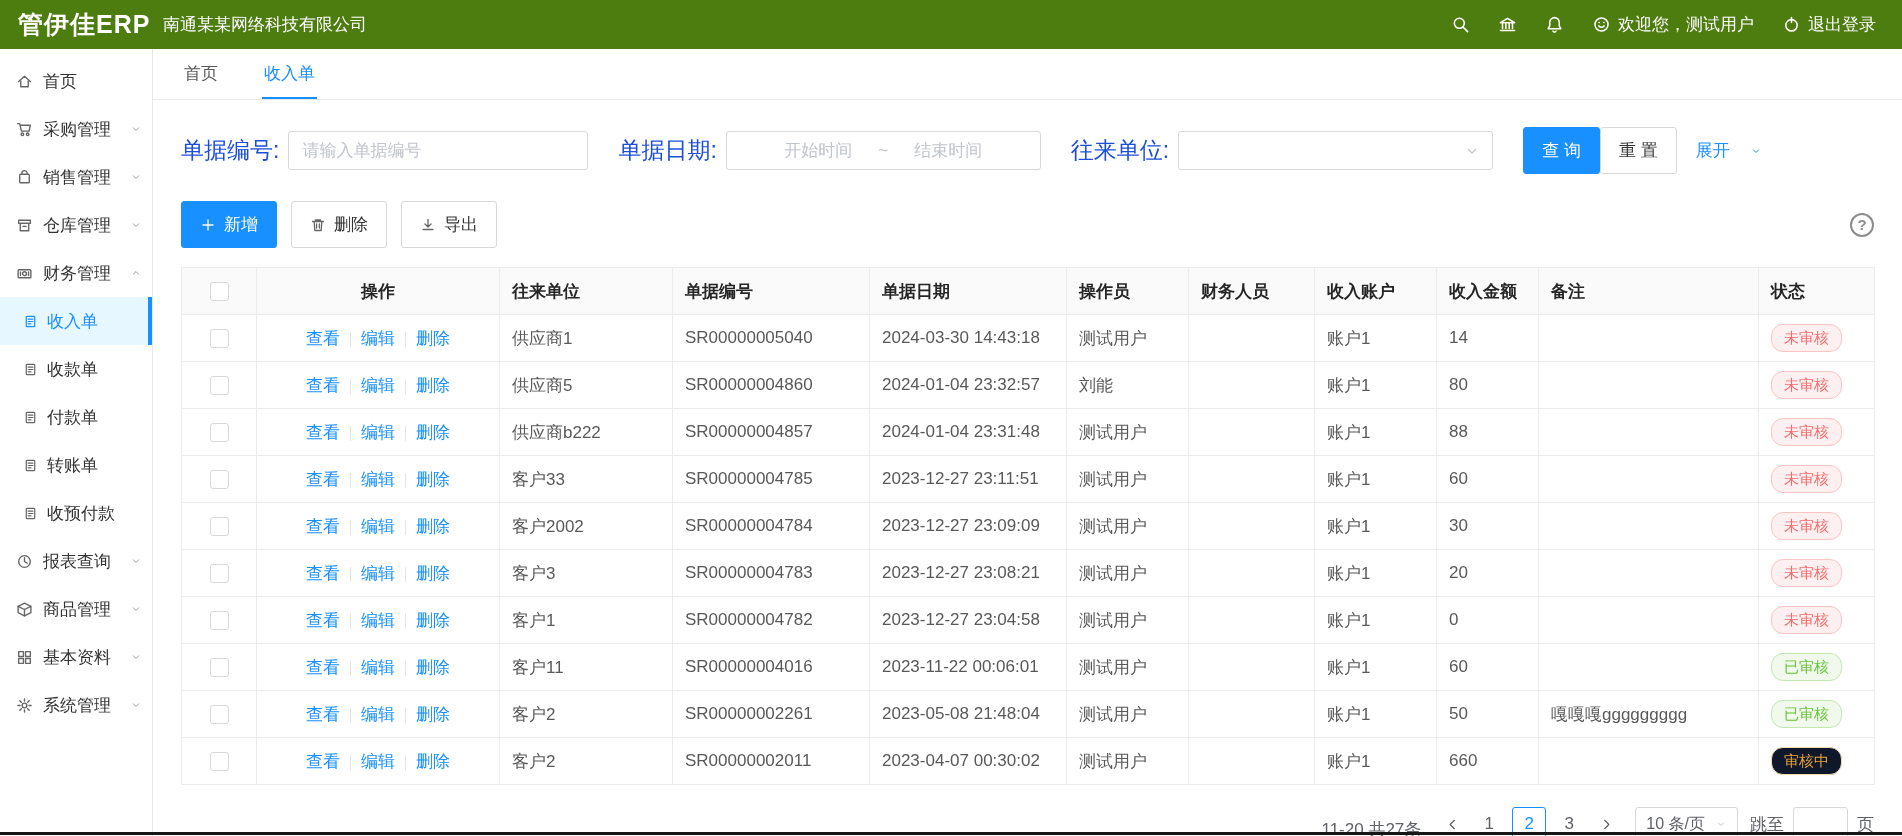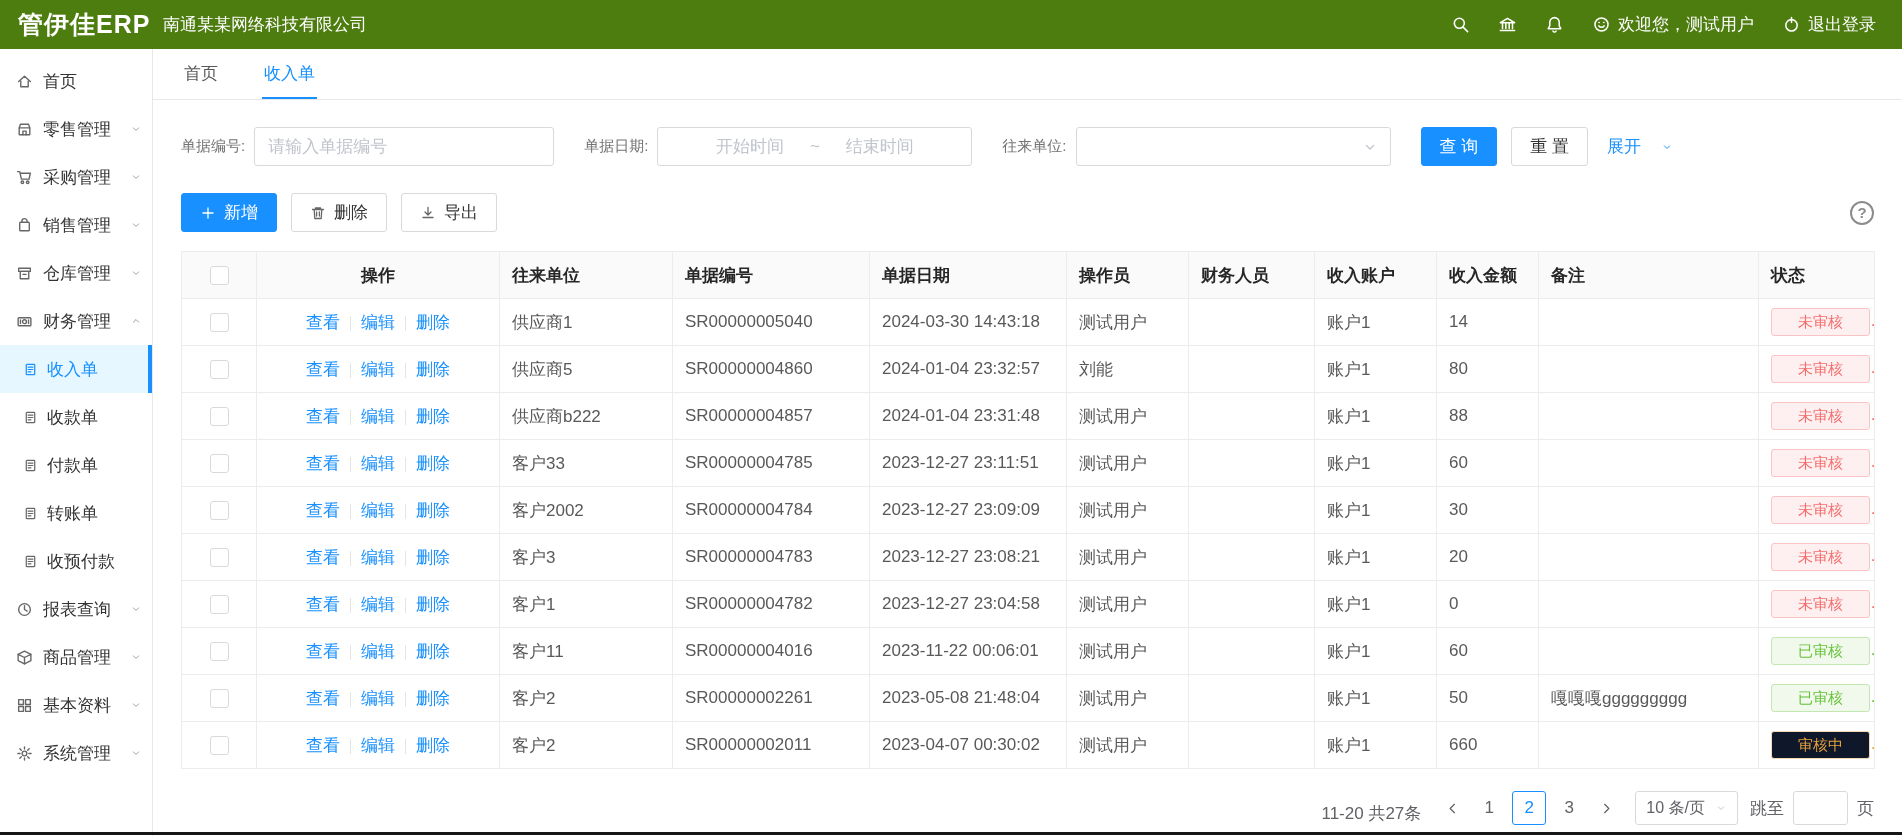--- a/index.html
+++ b/index.html
@@ -21,43 +21,43 @@
 .side-sub.active{background:#e6f7ff;color:#1890ff;border-right:4px solid #1890ff}
 .micon{display:flex;align-items:center;color:#666}
 .side-sub.active .micon{color:#1890ff}
 
 .main{margin-left:153px;height:787px;position:relative;background:#fff}
 .tabsbar{height:51px;border-bottom:1px solid #e8e8e8;display:flex;align-items:stretch;padding-left:29px;gap:42px}
 .tab{font-size:17px;color:#595959;display:flex;align-items:center;cursor:pointer;border-bottom:2px solid transparent;padding:0 2px}
 .tab.active{color:#1890ff;border-bottom-color:#1890ff}
 
 .filters{display:flex;align-items:center;padding:27px 28px 0}
-.flabel{font-size:15px;color:#737373;white-space:nowrap}
+.flabel{font-size:23px;color:#1d4ed8;white-space:nowrap}
 .ml30{margin-left:30px}
-.ml14{margin-left:14px}
+.ml14{}
 .finput{width:300px;height:39px;border:1px solid #d9d9d9;border-radius:3px;padding:0 13px;font-size:17px;color:#333;outline:none;margin-left:9px;font-family:inherit}
 .finput::placeholder{color:#c0c4cc}
 .daterange{width:315px;height:39px;border:1px solid #d9d9d9;border-radius:3px;display:flex;align-items:center;justify-content:center;gap:26px;color:#c0c4cc;font-size:17px;margin-left:9px;cursor:pointer}
 .select{width:315px;height:39px;border:1px solid #d9d9d9;border-radius:3px;display:flex;align-items:center;justify-content:flex-end;padding-right:12px;color:#bfbfbf;margin-left:9px;cursor:pointer}
-.btn{height:39px;border-radius:3px;font-size:17px;display:inline-flex;align-items:center;justify-content:center;cursor:pointer;border:1px solid #d9d9d9;background:#fff;color:#333;padding:12px 18px;gap:8px;font-family:inherit}
+.btn{height:47px;border-radius:3px;font-size:17px;display:inline-flex;align-items:center;justify-content:center;cursor:pointer;border:1px solid #d9d9d9;background:#fff;color:#333;padding:12px 18px;gap:8px;font-family:inherit}
 .btn.primary{background:#1890ff;border-color:#1890ff;color:#fff}
 .expand-link{color:#1890ff;font-size:17px;margin-left:19px;display:inline-flex;align-items:center;gap:20px;cursor:pointer}
 
 .toolbar{display:flex;align-items:center;padding:27px 28px 0;gap:14px}
 .help{margin-left:auto;width:24px;height:24px;border:2px solid #8c8c8c;border-radius:50%;color:#8c8c8c;display:flex;align-items:center;justify-content:center;font-size:15px;font-weight:bold;cursor:pointer}
 
 table{border-collapse:collapse;table-layout:fixed;margin:19px 28px 0;width:1693px}
 th,td{border:1px solid #ececec;height:47px;padding:0 12px;font-size:17px;text-align:left;overflow:hidden;white-space:nowrap;text-overflow:ellipsis}
 th{background:#fafafa;color:#262626;font-weight:bold}
 td{color:#595959}
 .center{text-align:center}
 .cb{width:19px;height:19px;border:1px solid #d9d9d9;border-radius:3px;background:#fff;display:inline-block;vertical-align:middle;cursor:pointer}
 a.op{color:#1890ff;cursor:pointer;text-decoration:none}
 .sep{display:inline-block;width:1px;height:15px;background:#e4e4e4;margin:0 10px;vertical-align:middle}
-.badge{display:inline-block;padding:4px 26px;border-radius:3px;font-size:15px;line-height:1.15;border:1px solid}
+.badge{display:inline-block;padding:4px 12px;border-radius:12px;font-size:15px;line-height:1.15;border:1px solid}
 .badge.red{color:#f56c6c;border-color:#fbc4c4;background:#fef0f0}
 .badge.green{color:#67c23a;border-color:#c2e7b0;background:#f0f9eb}
 .badge.orange{color:#e6a23c;border-color:#f5dab1;background:#0f172a}
 
 .pagination{display:flex;align-items:flex-end;justify-content:flex-end;margin:22px 28px 0;font-size:17px;color:#606266}
 .pg-total{margin-right:14px}
 .pg-arrow{width:34px;height:34px;display:flex;align-items:center;justify-content:center;color:#606266;cursor:pointer}
 .pg-num{min-width:34px;height:34px;display:flex;align-items:center;justify-content:center;cursor:pointer;border-radius:3px;margin:0 3px;background:#fff}
 .pg-num.current{border:1px solid #1890ff;color:#1890ff}
 .pg-size{height:34px;border:1px solid #d9d9d9;border-radius:3px;display:flex;align-items:center;padding:0 10px;gap:10px;margin:0 12px;color:#606266;cursor:pointer;font-size:16px}
@@ -117,35 +117,20 @@
   <nav class="sidebar">
     <div>
         <div class="side-item">
           <span class="micon">
             <svg class="svgi" width="17" height="17" viewBox="0 0 16 16" fill="none" stroke="currentColor" stroke-width="1.3" stroke-linecap="round" stroke-linejoin="round">
               <path d="M2.5 8 8 3l5.5 5"></path>
               <path d="M4.5 7.5V13h7V7.5"></path>
             </svg>
           </span>
           <span>首页</span>
-        </div>
-        <div class="side-item">
-          <span class="micon">
-            <svg class="svgi" width="17" height="17" viewBox="0 0 16 16" fill="none" stroke="currentColor" stroke-width="1.3" stroke-linecap="round" stroke-linejoin="round">
-              <path d="M3 6.5 4.2 3h7.6L13 6.5"></path>
-              <rect x="3" y="6.5" width="10" height="6.5" rx="0.5"></rect>
-              <path d="M6.5 13V9.5h3V13"></path>
-            </svg>
-          </span>
-          <span>零售管理</span>
-          <span class="chev">
-            <svg class="svgi" width="12" height="12" viewBox="0 0 16 16" fill="none" stroke="currentColor" stroke-width="1.3" stroke-linecap="round" stroke-linejoin="round">
-              <path d="M4.5 6.5 8 10l3.5-3.5"></path>
-            </svg>
-          </span>
         </div>
         <div class="side-item">
           <span class="micon">
             <svg class="svgi" width="17" height="17" viewBox="0 0 16 16" fill="none" stroke="currentColor" stroke-width="1.3" stroke-linecap="round" stroke-linejoin="round">
               <path d="M1.5 2.5h2l1.6 7h7.2l1.2-5.5H4.6"></path>
               <circle cx="6" cy="12.5" r="1.2"></circle>
               <circle cx="11" cy="12.5" r="1.2"></circle>
             </svg>
           </span>
           <span>采购管理</span>

